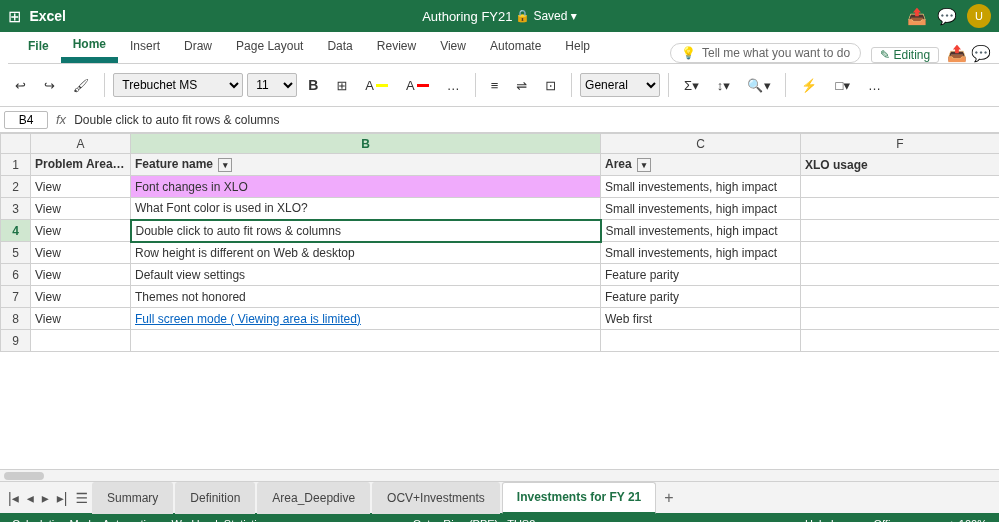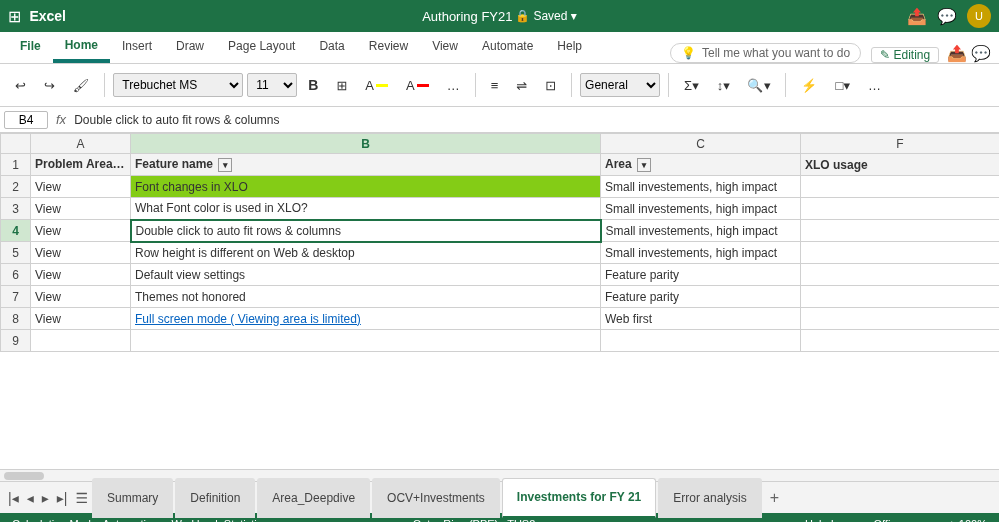--- a/index.html
+++ b/index.html
@@ -21,34 +21,35 @@
       background: #fff;
       border-bottom: 1px solid #d0d0d0;
     }
     #ribbon-tabs {
       display: flex;
       gap: 0;
       padding: 0 8px;
       border-bottom: 1px solid #d0d0d0;
       height: 32px;
       align-items: flex-end;
+      margin-left: 8px;
     }
     .ribbon-tab {
       padding: 6px 12px;
       cursor: pointer;
       font-size: 12px;
       color: #444;
       border-bottom: 2px solid transparent;
       height: 32px;
       display: flex;
       align-items: center;
     }
     .ribbon-tab.active {
       color: #1e7145;
-      border-bottom: 4px solid #0f766e;
+      border-bottom: 6px solid #0f766e;
       font-weight: 600;
     }
     #ribbon-tools {
       display: flex;
       align-items: center;
       padding: 4px 8px;
       gap: 4px;
       height: 42px;
     }
     .ribbon-btn {
@@ -167,21 +168,21 @@
       overflow: hidden;
       text-overflow: ellipsis;
       height: 22px;
       vertical-align: middle;
       color: #333;
     }
     .cell.selected-cell {
       border: 2px solid #1e7145;
       background: #fff;
     }
-    .cell.yellow-bg { background: #84cc16; }
+    .cell.yellow-bg { background: #f0abfc; }
     .cell.blue-link { color: #0563c1; text-decoration: underline; cursor: pointer; }
     .cell-header {
       background: #f3f3f3;
       font-weight: 600;
       font-size: 12px;
     }
     .filter-btn {
       display: inline-flex;
       align-items: center;
       justify-content: center;
@@ -223,21 +224,21 @@
       padding: 2px 4px;
     }
     .sheet-tab {
       padding: 4px 14px;
       cursor: pointer;
       font-size: 12px;
       color: #444;
       border: 1px solid transparent;
       border-bottom: none;
       border-radius: 3px 3px 0 0;
-      height: 40px;
+      height: 32px;
       display: flex;
       align-items: center;
       background: #e0e0e0;
       margin-right: 2px;
     }
     .sheet-tab.active {
       background: #fff;
       border-color: #d0d0d0;
       color: #1e7145;
       font-weight: 600;
@@ -482,21 +483,20 @@
   <button class="tab-nav-btn">◂</button>
   <button class="tab-nav-btn">▸</button>
   <button class="tab-nav-btn">▸|</button>
   <button class="tab-nav-btn">☰</button>
 
   <div class="sheet-tab">Summary</div>
   <div class="sheet-tab">Definition</div>
   <div class="sheet-tab">Area_Deepdive</div>
   <div class="sheet-tab">OCV+Investments</div>
   <div class="sheet-tab active">Investments for FY 21</div>
-  <div class="sheet-tab">Error analysis</div>
   <button class="add-tab-btn">+</button>
 </div>
 
 <div id="status-bar">
   <span>Calculation Mode: Automatic</span>
   <span style="cursor:pointer; text-decoration:underline;">Workbook Statistics</span>
   <div style="margin-left:auto; margin-right:auto;">
     <span>Outer Ring (PPE) : TUS2</span>
   </div>
   <div class="status-right">

